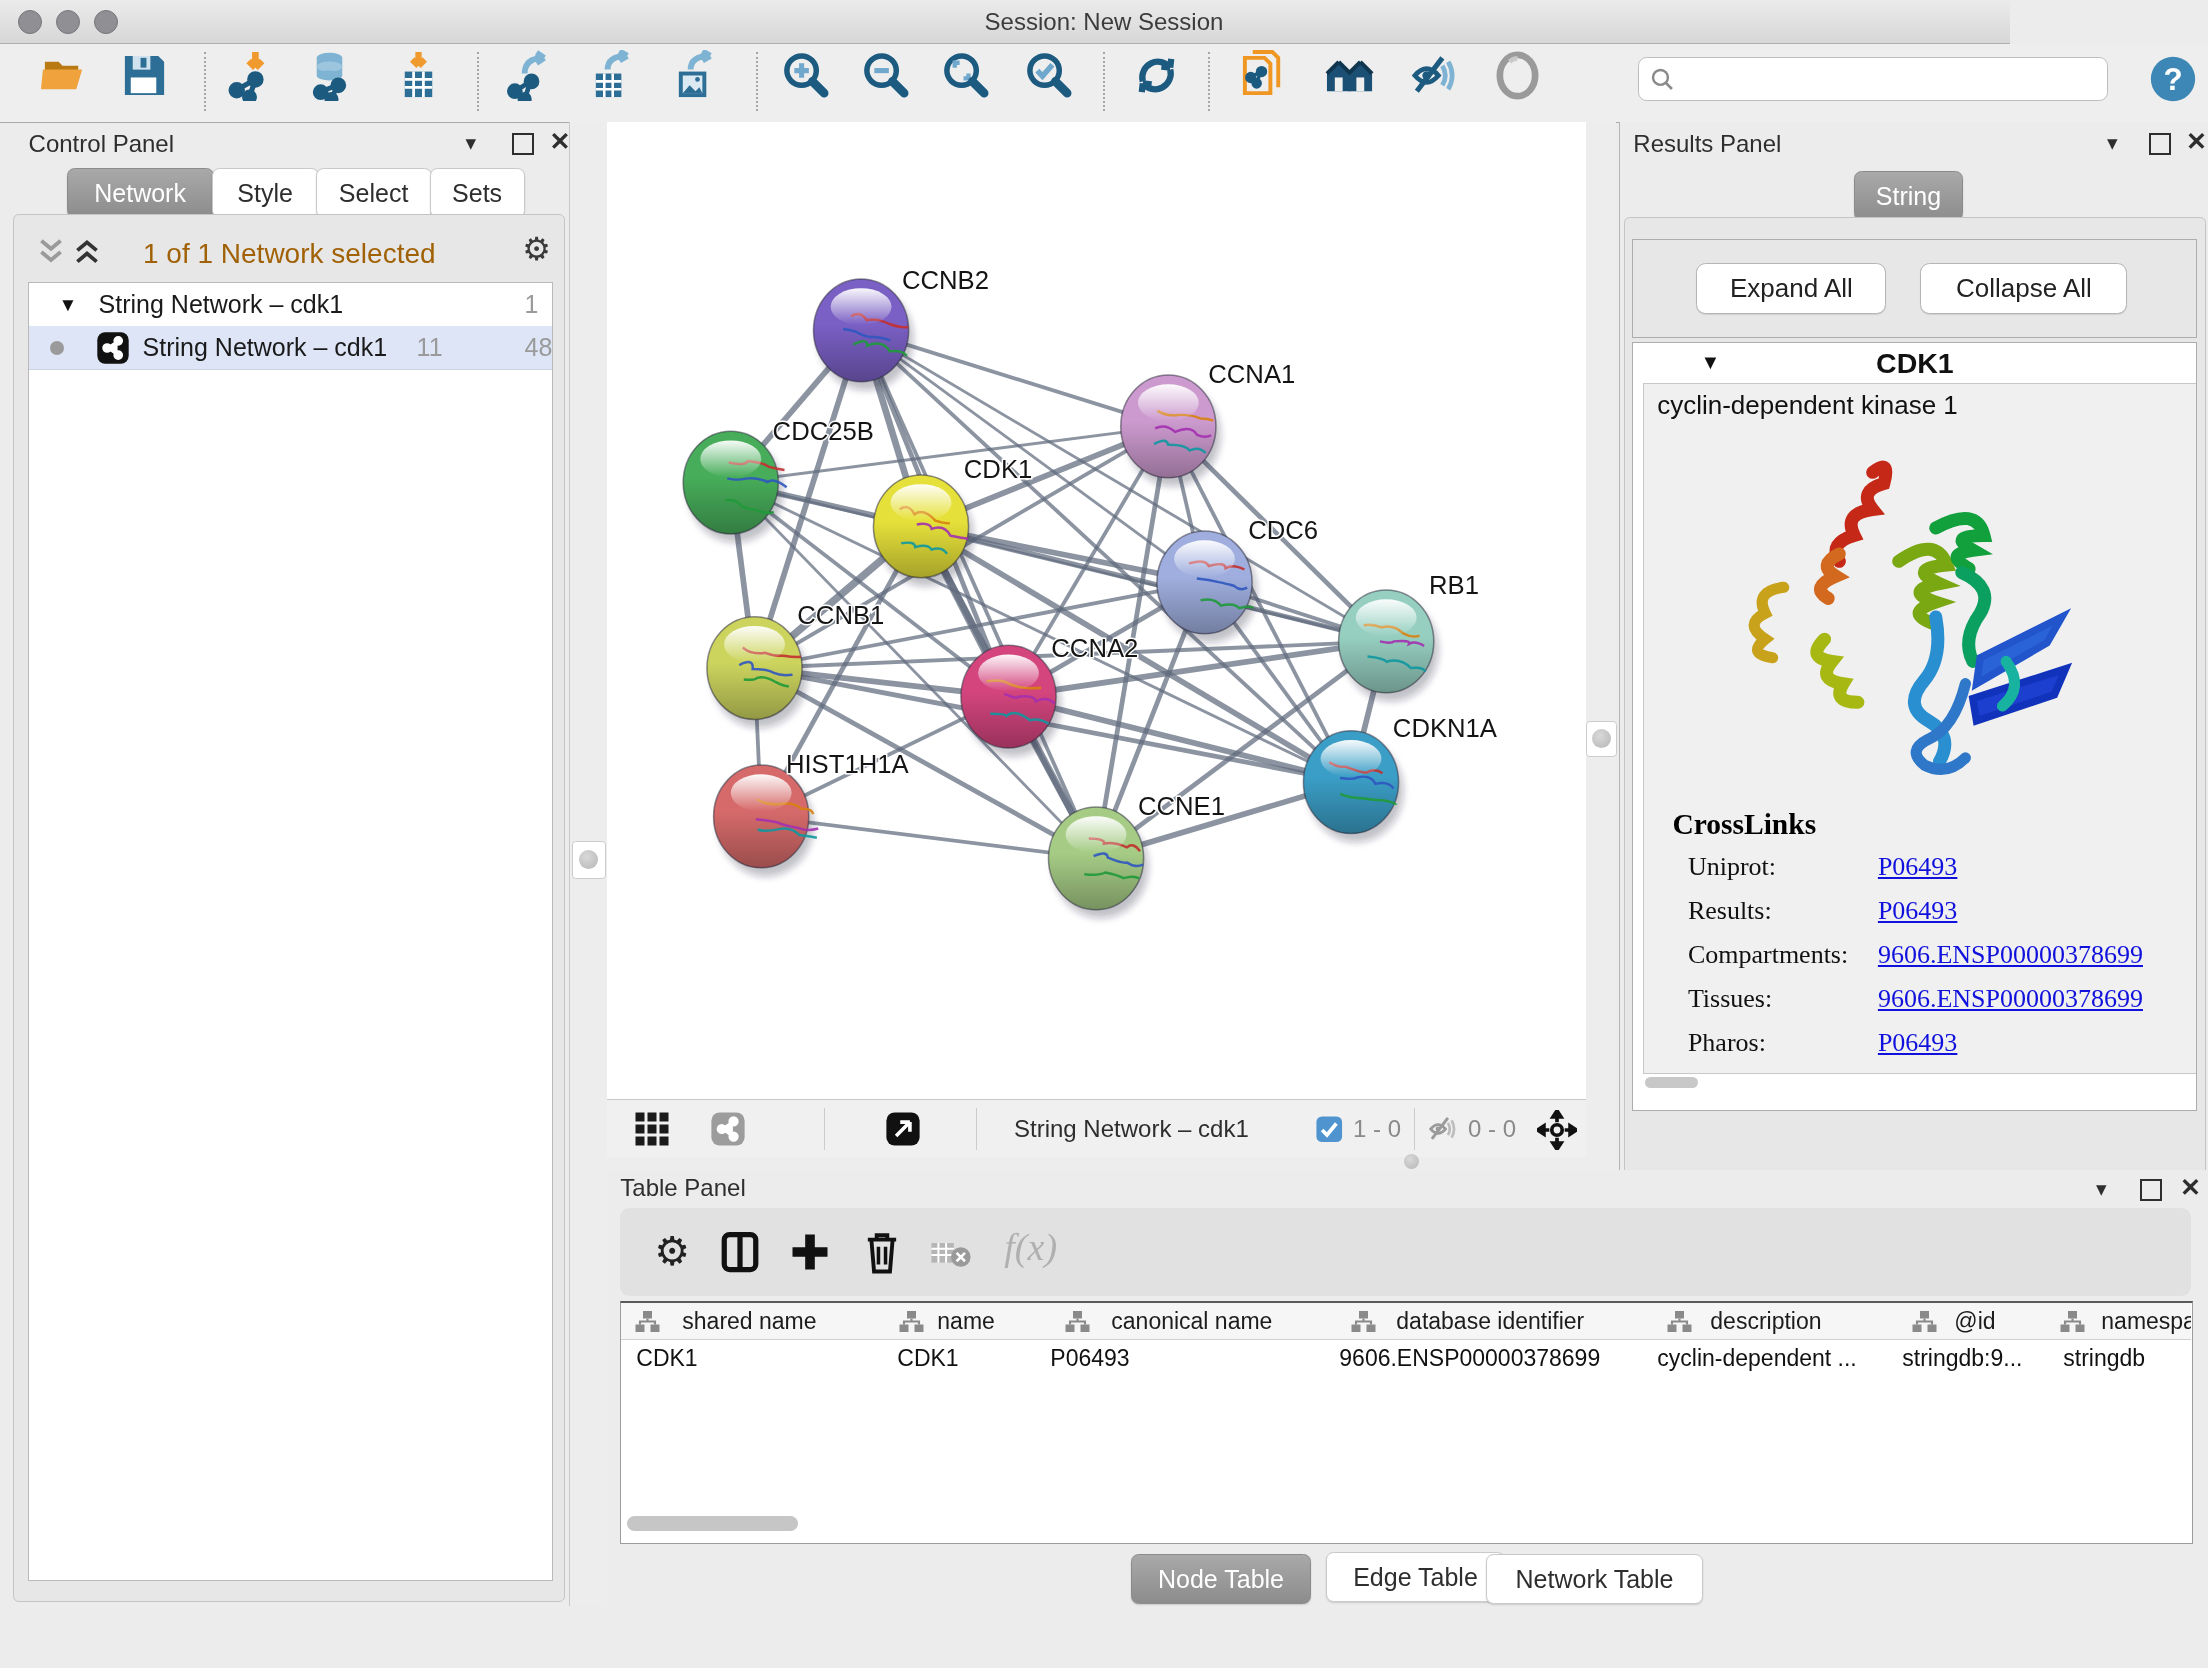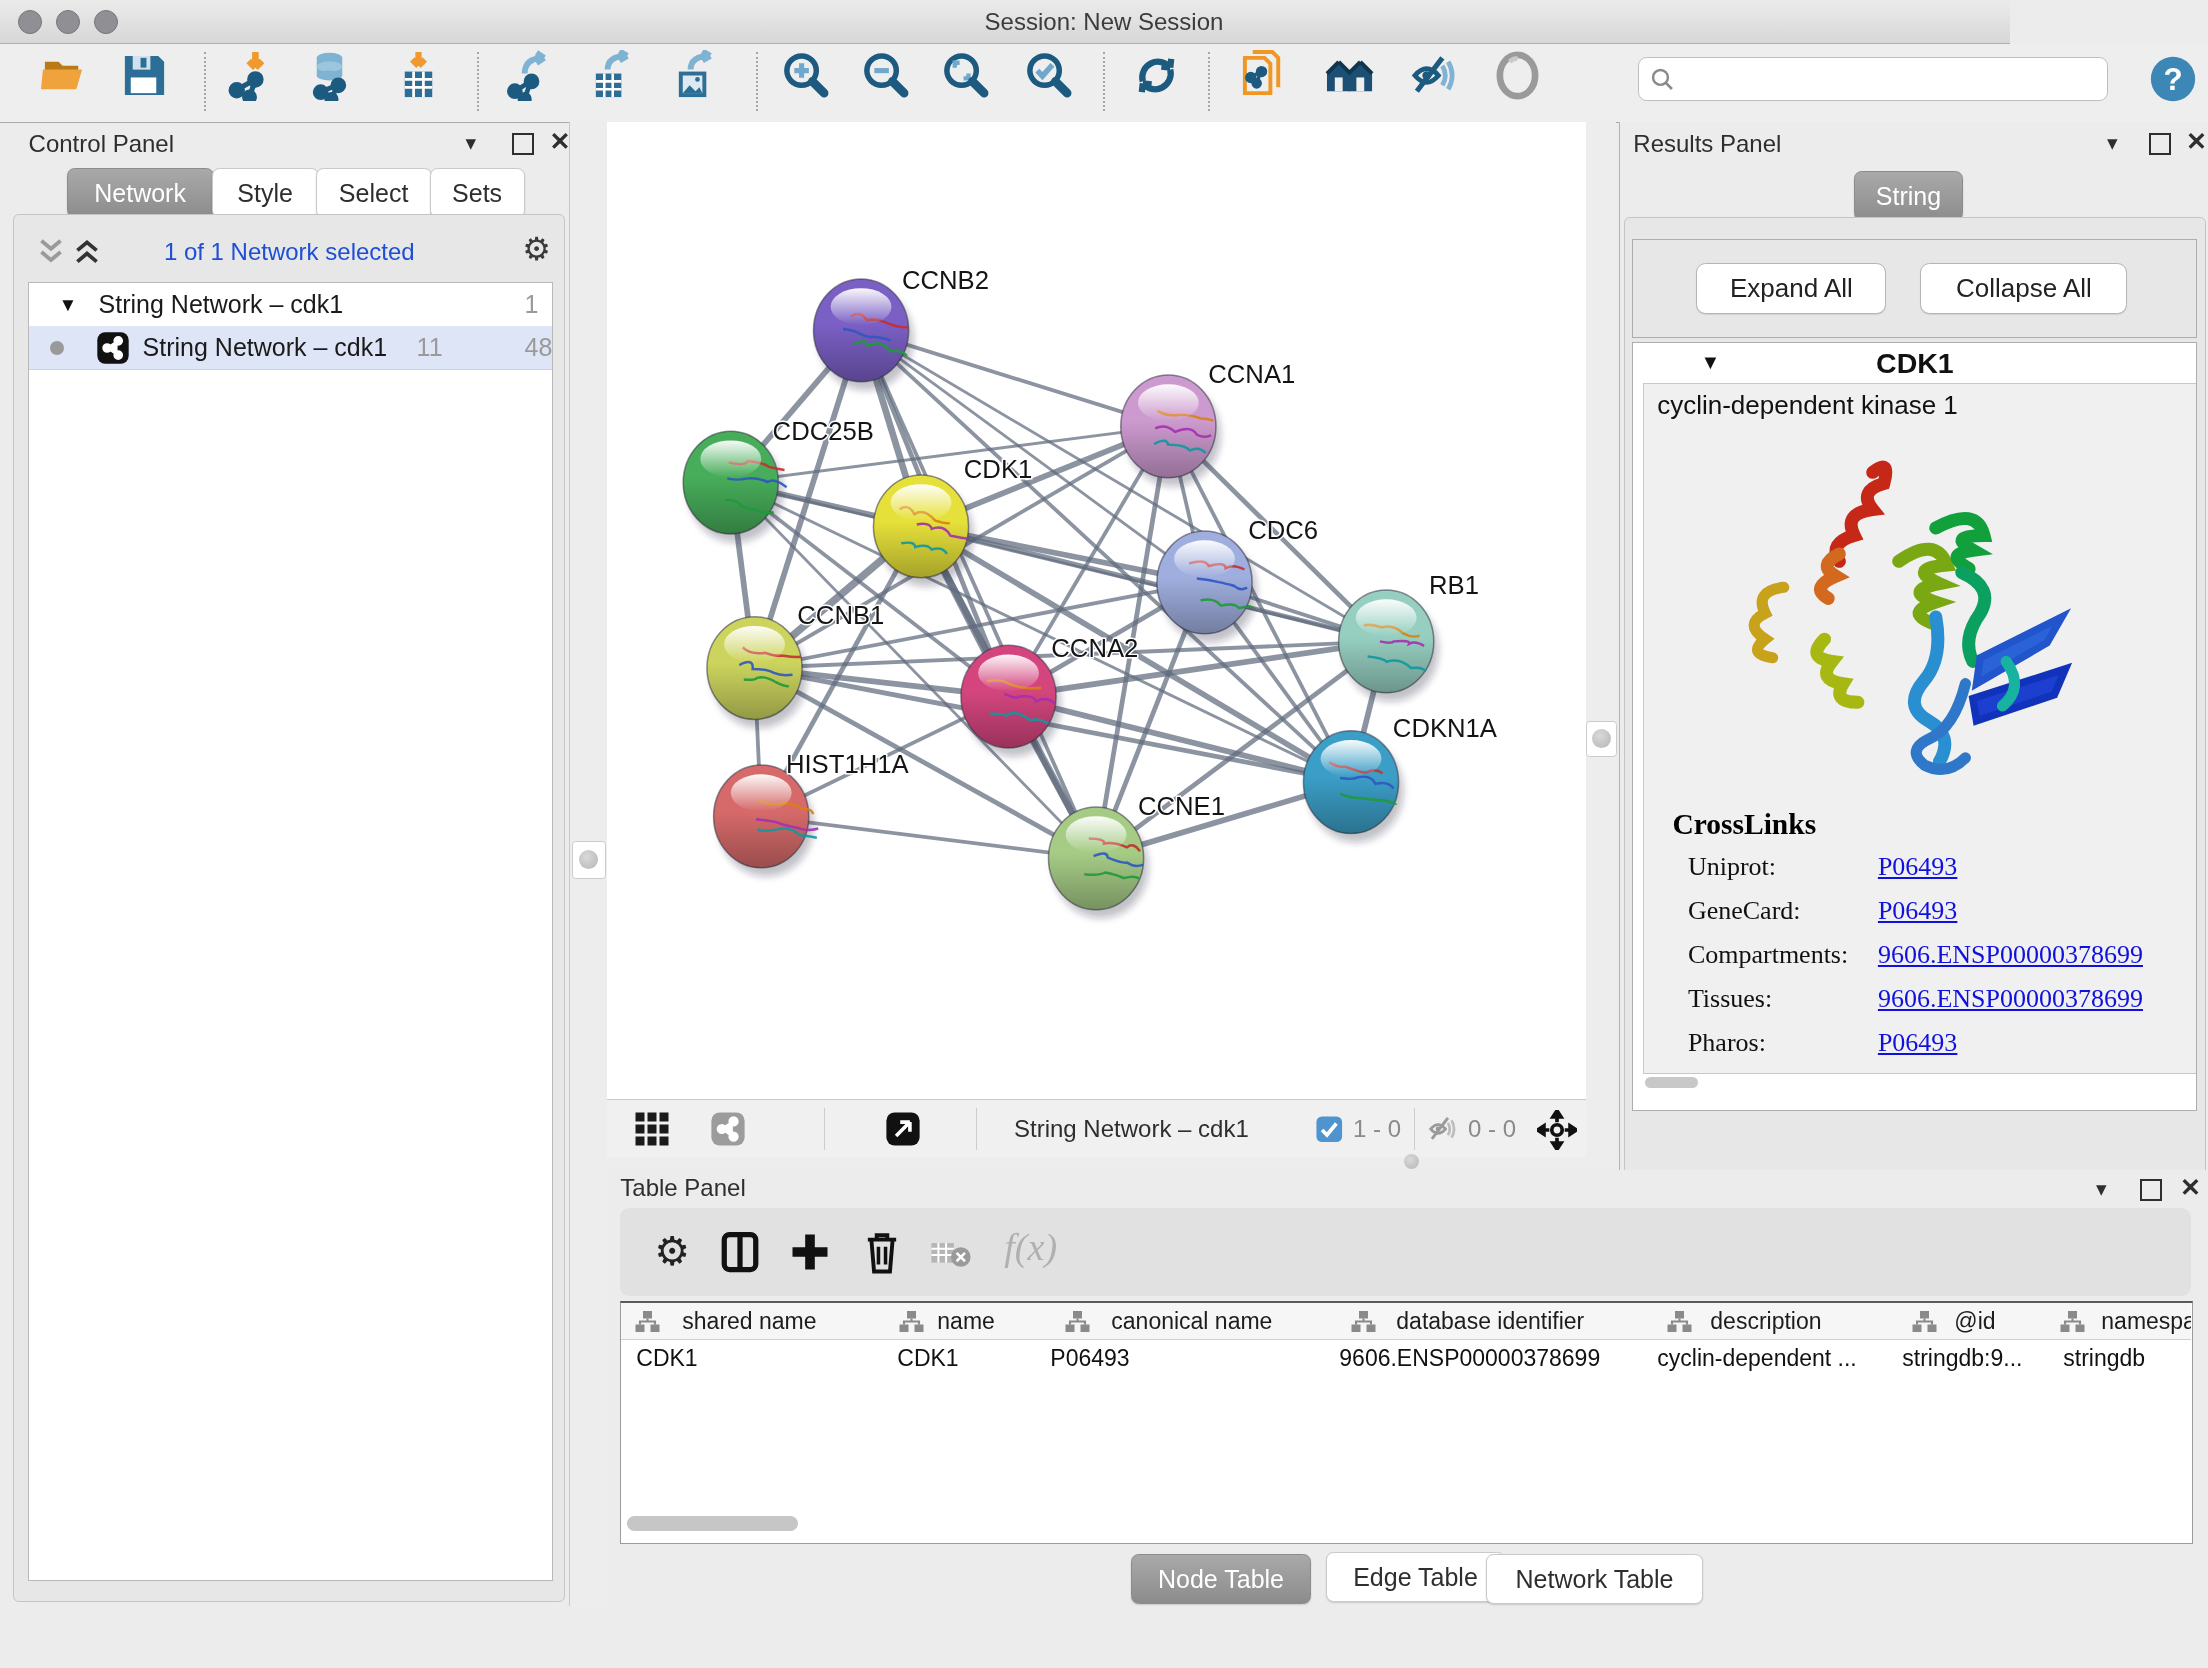--- a/index.html
+++ b/index.html
@@ -219,21 +219,21 @@
     <div class="tab" style="left:308px;top:46px;width:114px;"><span>Select</span></div>
     <div class="tab" style="left:422px;top:46px;width:93px;"><span>Sets</span></div>
 
     <div class="abs graybox" style="left:5.7px;top:92px;width:550px;height:1386px;">
       <svg class="abs" style="left:21px;top:21px;width:32px;height:32px" viewBox="0 0 20 20">
         <path d="M4 3 l6 5 6-5 M4 10 l6 5 6-5" stroke="#9a9a9a" stroke-width="2.4" fill="none"></path>
       </svg>
       <svg class="abs" style="left:57px;top:21px;width:32px;height:32px" viewBox="0 0 20 20">
         <path d="M4 9 l6-5 6 5 M4 16 l6-5 6 5" stroke="#333" stroke-width="2.4" fill="none"></path>
       </svg>
-      <span class="abs" style="left:0;top:23px;width:550px;text-align:center;font-size:24px;color:#1d4ed8">1 of 1 Network selected</span>
+      <span class="abs" style="left:0;top:23px;width:550px;text-align:center;font-size:28px;color:#a16207">1 of 1 Network selected</span>
       <span class="abs" style="left:508px;top:15px;font-size:32px;color:#3a3a3a">⚙</span>
 
       <div class="abs list" style="left:13.3px;top:67px;width:523px;height:1297px;">
         <div class="trow" style="top:0;">
           <span class="abs" style="left:30px;top:0;font-size:19px;line-height:43px;color:#111">▼</span>
           <span class="abs lbl" style="left:70px">String Network – cdk1</span>
           <span class="abs cnt" style="right:13.3px">1</span>
         </div>
         <div class="trow sel" style="top:43px;">
           <span class="abs" style="left:21px;top:15px;width:14.3px;height:14.3px;border-radius:50%;background:#9a9a9a"></span>
@@ -532,21 +532,21 @@
               <path d="M112 96 q4 22 -6 34 q-12 14 2 22 q14 8 6 22" stroke="#2a8fd0" stroke-width="7"></path>
               <path d="M136 118 l44 -22 l-8 14 l-38 22z" stroke="#2255cc" stroke-width="4" fill="#2a62d8"></path>
               <path d="M132 140 l50 -16 l-6 14 l-42 14z" stroke="#1133bb" stroke-width="4" fill="#1d3fd0"></path>
               <path d="M128 132 q-6 24 -20 30 q-12 6 -2 14 q12 6 22 -4" stroke="#2f77c8" stroke-width="6"></path>
               <path d="M150 120 q10 14 -2 24" stroke="#17b3a0" stroke-width="6"></path>
             </g>
           </svg>
           <span class="abs serif" style="left:28.5px;top:274px;font-size:29.5px;font-weight:bold;color:#000;top:424px">CrossLinks</span>
           <div class="abs" style="left:44px;top:468px;">
             <div style="height:44px"><span class="serif xl-label">Uniprot:</span></div>
-            <div style="height:44px"><span class="serif xl-label">GeneCard:</span></div>
+            <div style="height:44px"><span class="serif xl-label">Results:</span></div>
             <div style="height:44px"><span class="serif xl-label">Compartments:</span></div>
             <div style="height:44px"><span class="serif xl-label">Tissues:</span></div>
             <div style="height:44px"><span class="serif xl-label">Pharos:</span></div>
           </div>
           <div class="abs" style="left:234px;top:468px;">
             <div style="height:44px"><a class="serif xl-link">P06493</a></div>
             <div style="height:44px"><a class="serif xl-link">P06493</a></div>
             <div style="height:44px"><a class="serif xl-link">9606.ENSP00000378699</a></div>
             <div style="height:44px"><a class="serif xl-link">9606.ENSP00000378699</a></div>
             <div style="height:44px"><a class="serif xl-link">P06493</a></div>

